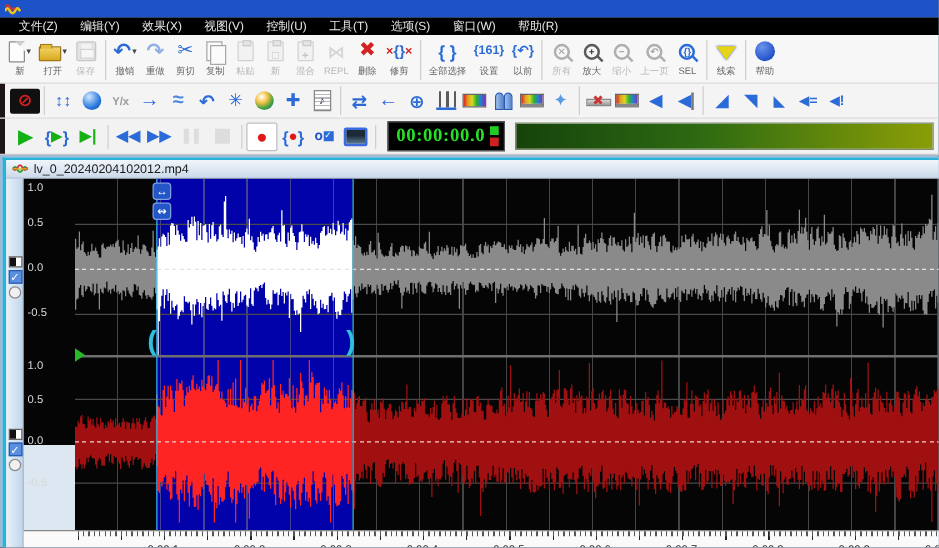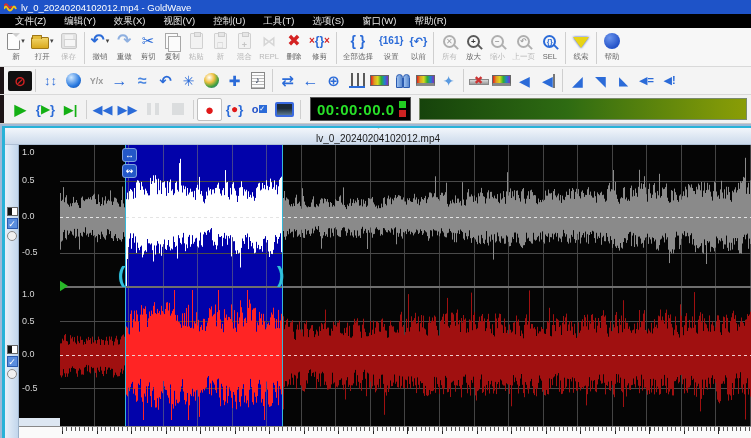--- a/index.html
+++ b/index.html
@@ -66,40 +66,40 @@
   .tr { min-width:25px; height:23px; display:flex; align-items:center; justify-content:center; font-weight:bold; }
   .tr .g { font-size:15px; }
   .tr .brace { color:#2b6bd8; font-size:13px; font-weight:bold; }
   .tr.pause span { width:12px; height:12px; background:linear-gradient(90deg,#a8c8e8 0 4px,transparent 4px 8px,#a8c8e8 8px 12px); }
   .tr.stop span { width:12px; height:12px; background:#a8c8e8; }
   .tr.record { background:#fff; border:1px solid #c0c0c0; border-radius:2px; }
   .tr.visual span { width:19px; height:15px; border:2px solid #3a6ae0; border-radius:2px; background:linear-gradient(#1c2a38 40%,#5a7890); display:block; }
   .tr.props span.o { color:#2452c8; font-size:11px; }
   .tr.props span.bx { width:8px; height:8px; background:#2b6bd8; color:#fff; font-size:7px; line-height:8px; display:inline-block; margin-left:1px; }
   .lcd { background:#000; border:1px solid #555; display:flex; align-items:center; padding:2px 4px 2px 6px; margin-left:6px; gap:4px; height:24px; }
-  .lcd .t { color:#28e028; font-family:Liberation Sans, sans-serif; font-size:15px; font-weight:bold; letter-spacing:.5px; }
+  .lcd .t { color:#28e028; font-family:Liberation Serif, serif; font-size:15px; font-weight:bold; letter-spacing:.5px; }
   .lcd .leds { display:flex; flex-direction:column; gap:2px; }
   .lcd .leds i { width:7px; height:7px; display:block; }
   .lcd .leds i.g { background:#22cc22; } .lcd .leds i.r { background:#cc2222; }
   .meter { flex:1; height:22px; margin-left:8px; border:1px solid #7a8a6a; background:linear-gradient(90deg,#16430b,#2e6b12 45%,#7e9708 92%,#8a9d06); }
 
   
   .mdi { position:absolute; left:0; top:124px; right:0; bottom:0; background:#9fb9d6; padding:2px 0 0 2px; }
   .docwin { border-left:3px solid #28b2d8; border-top:2px solid #28b2d8; background:#dde7f2; height:312px; display:flex; flex-direction:column; }
-  .doctitle { height:17px; background:linear-gradient(#f2f6fb,#ccdaeb); display:flex; align-items:center; gap:4px; padding:0 5px; border-bottom:1px solid #aebfd4;flex-direction:column; }
+  .doctitle { height:17px; background:linear-gradient(#f2f6fb,#ccdaeb); display:flex; align-items:center; gap:4px; padding:0 5px; border-bottom:1px solid #aebfd4; }
   .doctitle .dt { font-size:10px; color:#1a1a1a; }
   .docbody { flex:1; display:flex; }
   .strip { width:14px; background:linear-gradient(90deg,#e8f1fa,#c2d6ec); border-right:1px solid #9ab0c8; position:relative; }
   .chctl { position:absolute; left:1px; width:12px; display:flex; flex-direction:column; align-items:center; gap:2px; }
   .chctl .mini { width:11px; height:9px; border:1px solid #666; background:linear-gradient(90deg,#111 0 50%,#fff 50%); }
   .chctl .cb { width:11px; height:11px; background:#5a8ede; border:1px solid #2a5ab0; color:#fff; font-size:9px; line-height:10px; text-align:center; font-weight:bold; }
   .chctl .rb { width:10px; height:10px; border-radius:50%; background:#f0f0f0; border:1px solid #8a8a8a; }
   .dcol { display:flex; flex-direction:column; }
   .waverow { display:flex; }
-  .ampcol { width:41px; background:#050505; position:relative; height:273px; }
+  .ampcol { width:41px; background:#050505; position:relative; height:213px; }
   .amp { position:absolute; left:3px; color:#d8d8d8; font-size:9px; }
   .plot { position:relative; width:691px; height:281px; background:#050505; overflow:hidden; }
   .selrect { position:absolute; top:0; bottom:0; background:#0202aa; }
   .gridv { position:absolute; inset:0; background:repeating-linear-gradient(90deg, transparent 0 33.55px, rgba(120,120,120,.55) 33.55px 34.55px); }
   .hline { position:absolute; left:0; right:0; height:1px; background:#4a4a4a; }
   .bline { position:absolute; left:0; right:0; height:2px; background:#6e6e6e; }
   .dash { position:absolute; left:0; right:0; height:1px; }
   .dash.w { background:repeating-linear-gradient(90deg,#e4e4e4 0 3px,transparent 3px 6px); }
   .dash.p { background:repeating-linear-gradient(90deg,#f0cccc 0 3px,transparent 3px 6px); }
   .plot svg { position:absolute; inset:0; }
@@ -113,21 +113,20 @@
   .axlabel { position:absolute; top:9px; font-size:9px; color:#222; }
 </style>
 </head>
 <body>
 
 <div class="titlebar">
   <svg width="13" height="10" viewBox="0 0 13 10">
     <path d="M0 7 Q2 2 4 7 Q6 10 8 7 Q10 2 12 7" stroke="#f2c612" stroke-width="2" fill="none"></path>
     <path d="M0 4 Q2 0 4 4 Q6 7 8 4" stroke="#d83030" stroke-width="1.6" fill="none"></path>
   </svg>
-  <span class="ttl">lv_0_20240204102012.mp4 - GoldWave</span>
 </div>
 
 <div class="menubar" id="menubar">
     <span class="mitem">文件(Z)</span>
     <span class="mitem">编辑(Y)</span>
     <span class="mitem">效果(X)</span>
     <span class="mitem">视图(V)</span>
     <span class="mitem">控制(U)</span>
     <span class="mitem">工具(T)</span>
     <span class="mitem">选项(S)</span>

